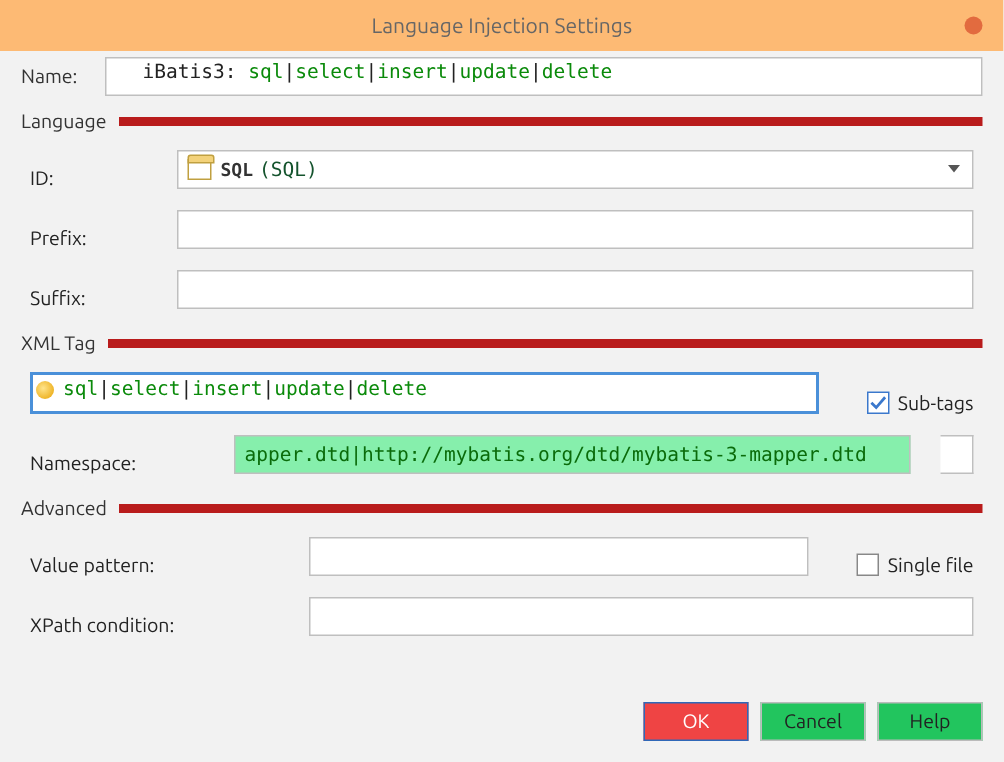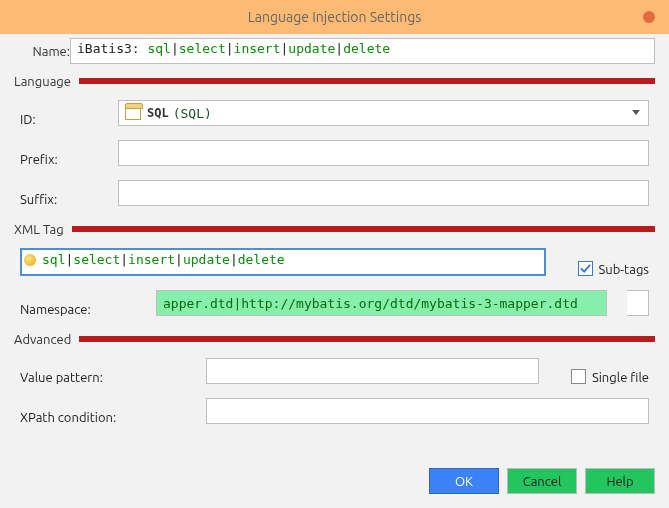--- a/index.html
+++ b/index.html
@@ -25,28 +25,28 @@
   .titlebar-dot {
     position: absolute;
     right: 14px;
     top: 11px;
     width: 12px; height: 12px;
     background: #e26b3f;
     border-radius: 50%;
   }
   .form { padding: 4px 14px 10px 14px; }
   .row { display: flex; align-items: center; margin-bottom: 10px; }
-  .row label.lbl { color: #333; text-align: right; }
+  .row label.lbl { color: #333; }
   .name-lbl { width: 56px; }
   .input {
     flex: 1;
     height: 26px;
     background: #fff;
     border: 1px solid #bfbfbf;
-    padding: 2px 6px;
+    padding: 2px 24px;
     font-family: "DejaVu Sans Mono","Consolas",monospace;
     font-size: 13px;
     outline: none;
   }
   .select {
     flex: 1;
     display: flex;
     align-items: center;
     height: 26px;
     background: #fff;
@@ -167,21 +167,21 @@
     background: #22c55e;
     font-size: 13px;
     color: #222;
     padding: 0 14px;
     cursor: default;
     display: flex;
     align-items: center;
     justify-content: center;
   }
   .btn.primary {
-    background: #3b82f6;
+    background: #ef4444;
     border: 1px solid #2f68b8;
     color: #fff;
   }
   .token-plain { color: #222; }
   .token-sep { color: #222; }
   .token-green { color: #0a8a0a; }
   .name-tokens span { font-family: inherit; }
 </style>
 </head>
 <body>

